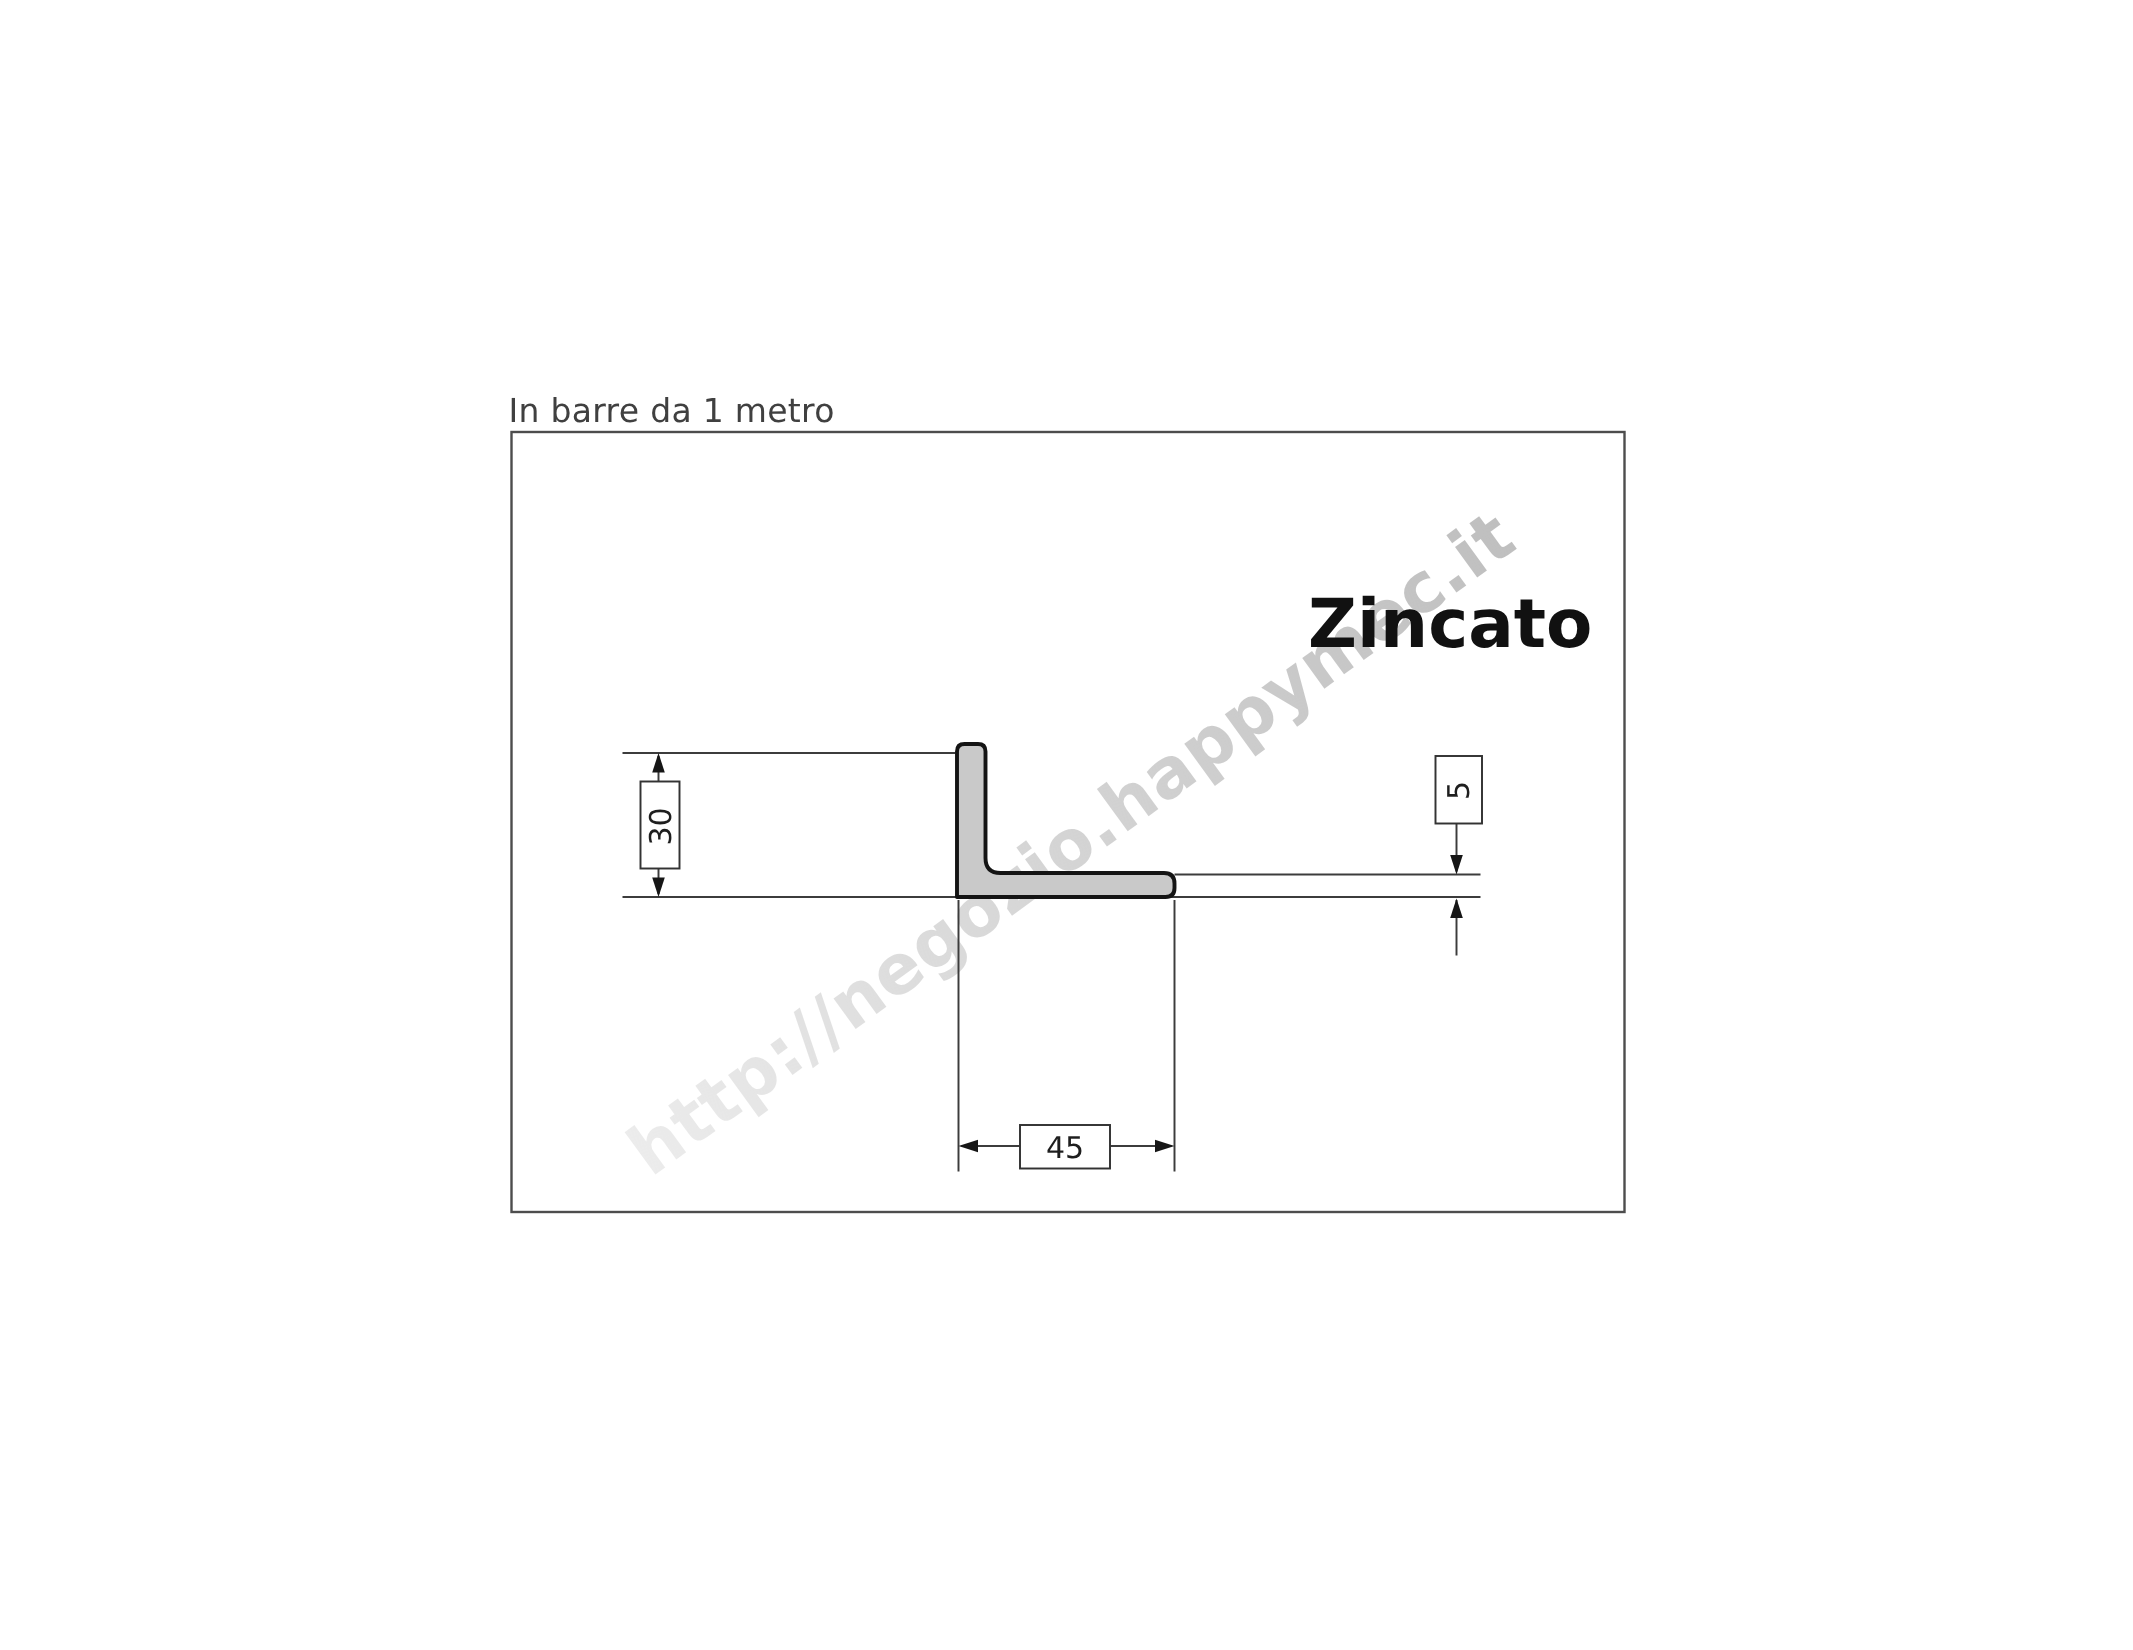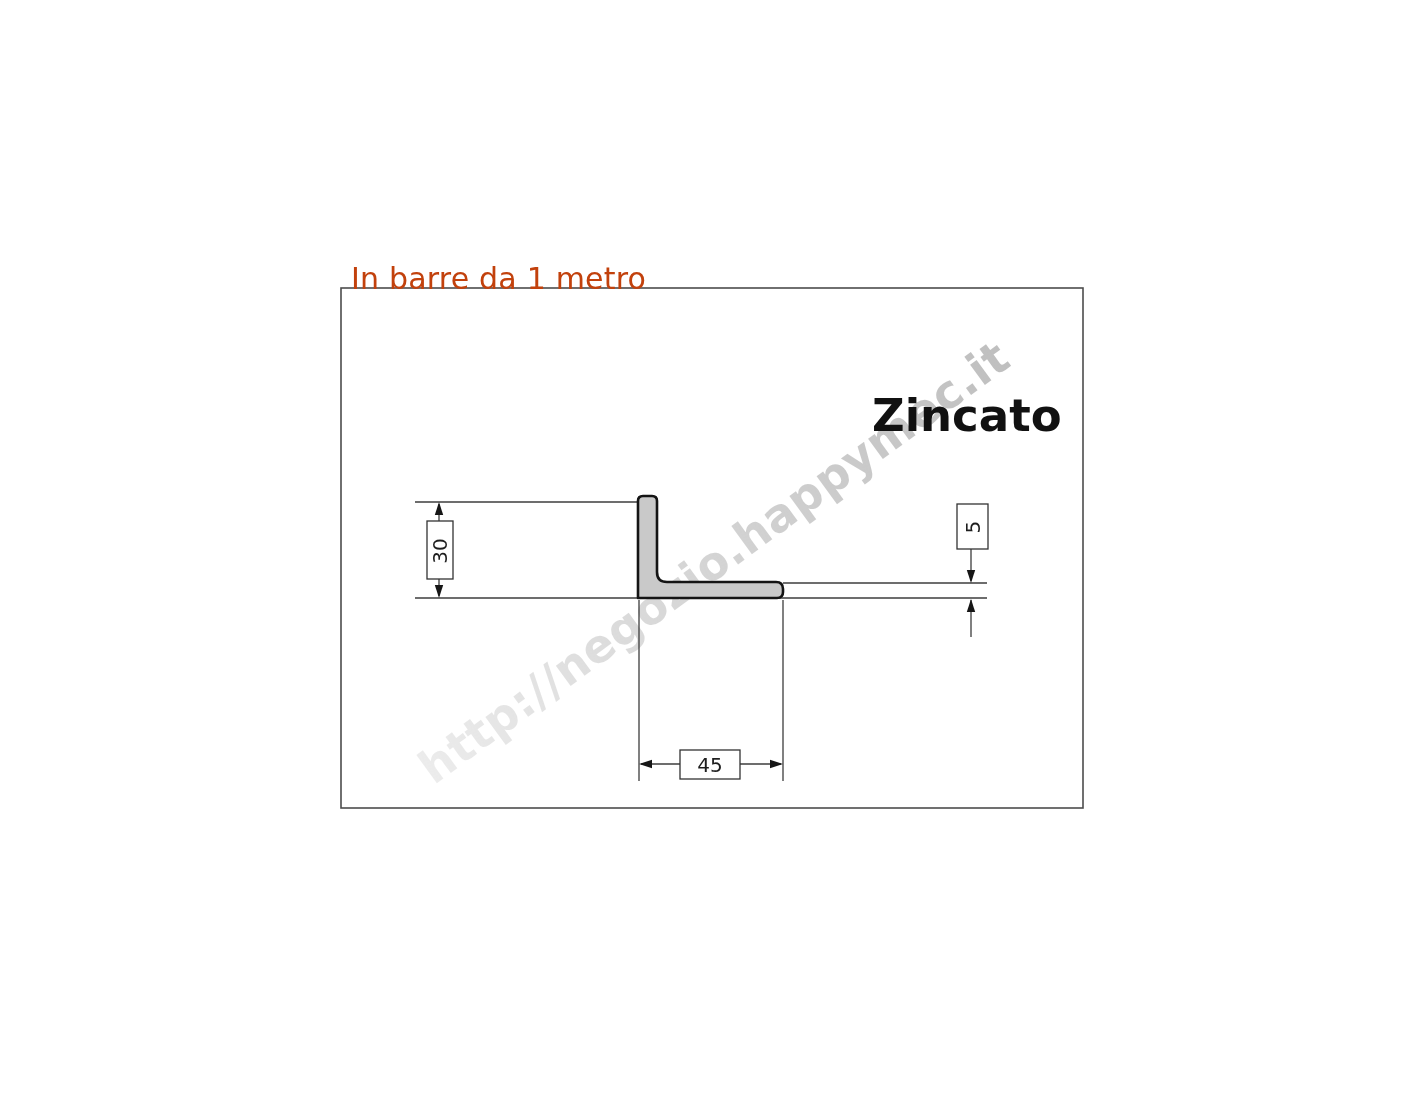--- a/index.html
+++ b/index.html
@@ -10,27 +10,26 @@
     overflow: hidden;
   }
   .canvas {
     position: relative;
     width: 1422px; height: 1100px;
     background: #ffffff;
   }
   .page-title {
     position: absolute;
     left: 339px; top: 262px;
-    font-size: 30px;
+    font-size: 22px;
     line-height: 1.15;
-    color: #c2410c;
+    color: #404040;
     letter-spacing: 0.2px;
     z-index: 3;
     white-space: nowrap;
-    margin-left: 12px;
   }
   .finish-label {
     position: absolute;
     left: 872px; top: 393px;
     font-size: 45px;
     font-weight: bold;
     line-height: 1;
     color: #111111;
     z-index: 3;
     white-space: nowrap;

